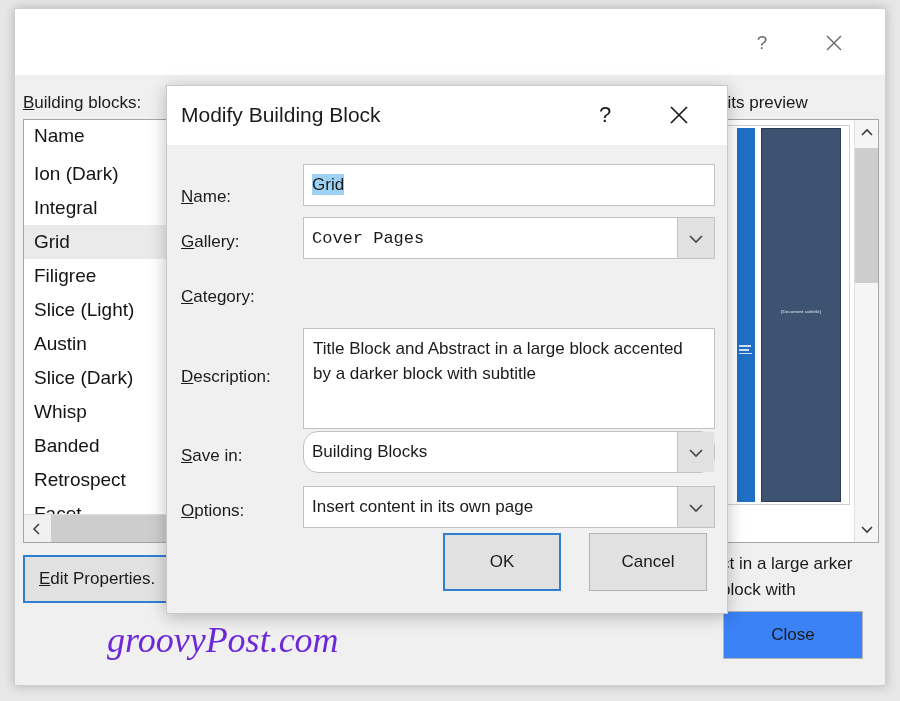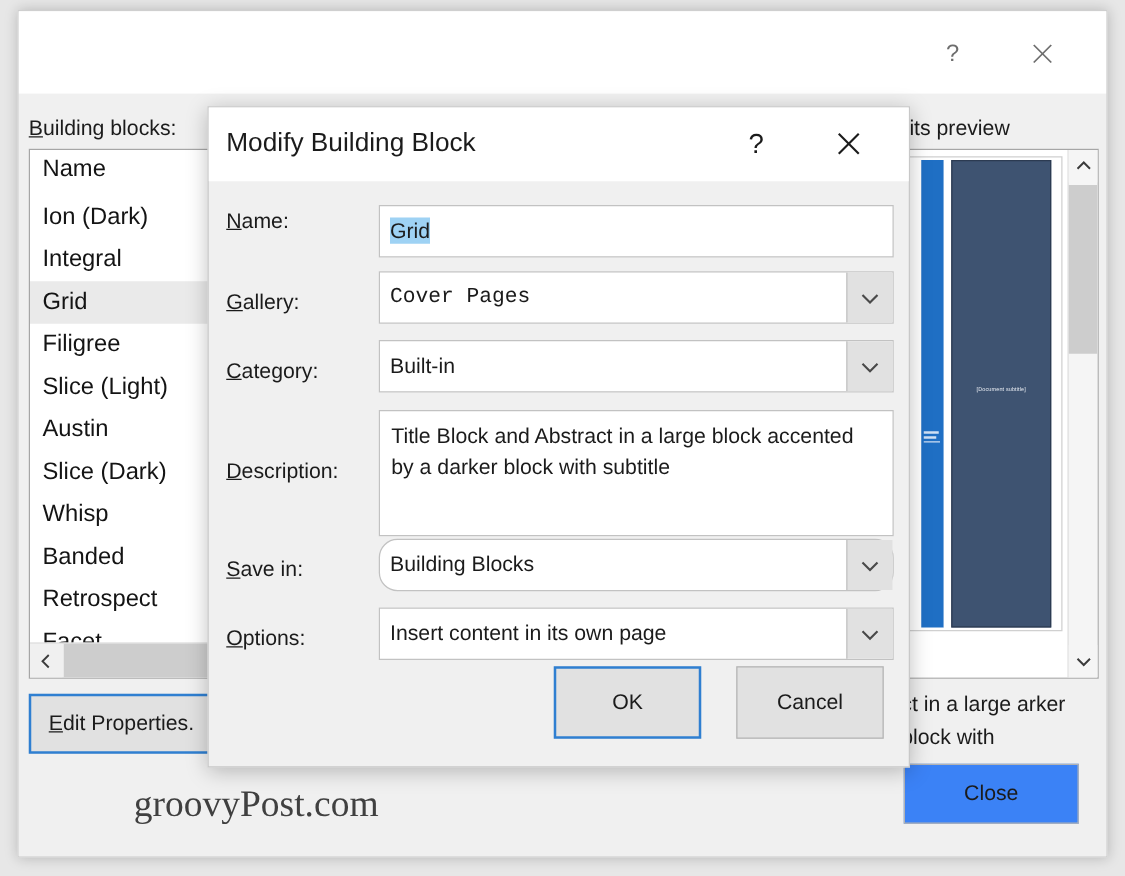--- a/index.html
+++ b/index.html
@@ -353,24 +353,25 @@
     justify-content: center;
     cursor: default;
   }
 
   
   .watermark {
     position: absolute;
     left: 92px;
     bottom: 24px;
     font-family: "Liberation Serif", serif;
-    font-size: 30px;
-    color: #404040;
+    font-size: 36px;
+    color: #6d28d9;
     white-space: nowrap;
     user-select: none;
+    font-style: italic;
   }
 
   
   .modify-dialog {
     position: absolute;
     left: 166px;
     top: 85px;
     width: 562px;
     height: 529px;
     background: #f0f0f0;
@@ -625,21 +626,21 @@
       <div class="md-btn md-close">
         <svg width="22" height="22" viewBox="0 0 22 22" aria-hidden="true">
           <line x1="3" y1="3" x2="19" y2="19" stroke="#1b1b1b" stroke-width="1.7"></line>
           <line x1="19" y1="3" x2="3" y2="19" stroke="#1b1b1b" stroke-width="1.7"></line>
         </svg>
       </div>
     </div>
 
     <div class="md-body">
 
-      <div class="md-row-label" style="top:22px">
+      <div class="md-row-label" style="top:42px">
         <span class="akey">N</span><span>ame:</span>
       </div>
       <div class="md-field" style="top:19px; height:42px;">
         <div class="fv"><span class="sel-text">Grid</span></div>
       </div>
 
       <div class="md-row-label" style="top:87px">
         <span class="akey">G</span><span>allery:</span>
       </div>
       <div class="md-field combo" style="top:72px; height:42px;font-family:Liberation Mono, monospace;">
@@ -647,28 +648,20 @@
         <div class="combo-arrow">
           <svg width="16" height="11" viewBox="0 0 16 11" aria-hidden="true">
             <polyline points="2,3 8,9 14,3" fill="none" stroke="#4a4a4a" stroke-width="1.7"></polyline>
           </svg>
         </div>
       </div>
 
       <div class="md-row-label" style="top:142px">
         <span class="akey">C</span><span>ategory:</span>
       </div>
-      <div class="md-field combo" style="top:127px; height:42px;">
-        <div class="fv">Built-in</div>
-        <div class="combo-arrow">
-          <svg width="16" height="11" viewBox="0 0 16 11" aria-hidden="true">
-            <polyline points="2,3 8,9 14,3" fill="none" stroke="#4a4a4a" stroke-width="1.7"></polyline>
-          </svg>
-        </div>
-      </div>
 
       <div class="md-row-label" style="top:222px">
         <span class="akey">D</span><span>escription:</span>
       </div>
       <div class="md-desc" style="top:183px; height:101px;">Title Block and Abstract in a large block accented by a darker block with subtitle</div>
 
       <div class="md-row-label" style="top:301px">
         <span class="akey">S</span><span>ave in:</span>
       </div>
       <div class="md-field combo" style="top:286px; height:42px;border-radius:15px;">

